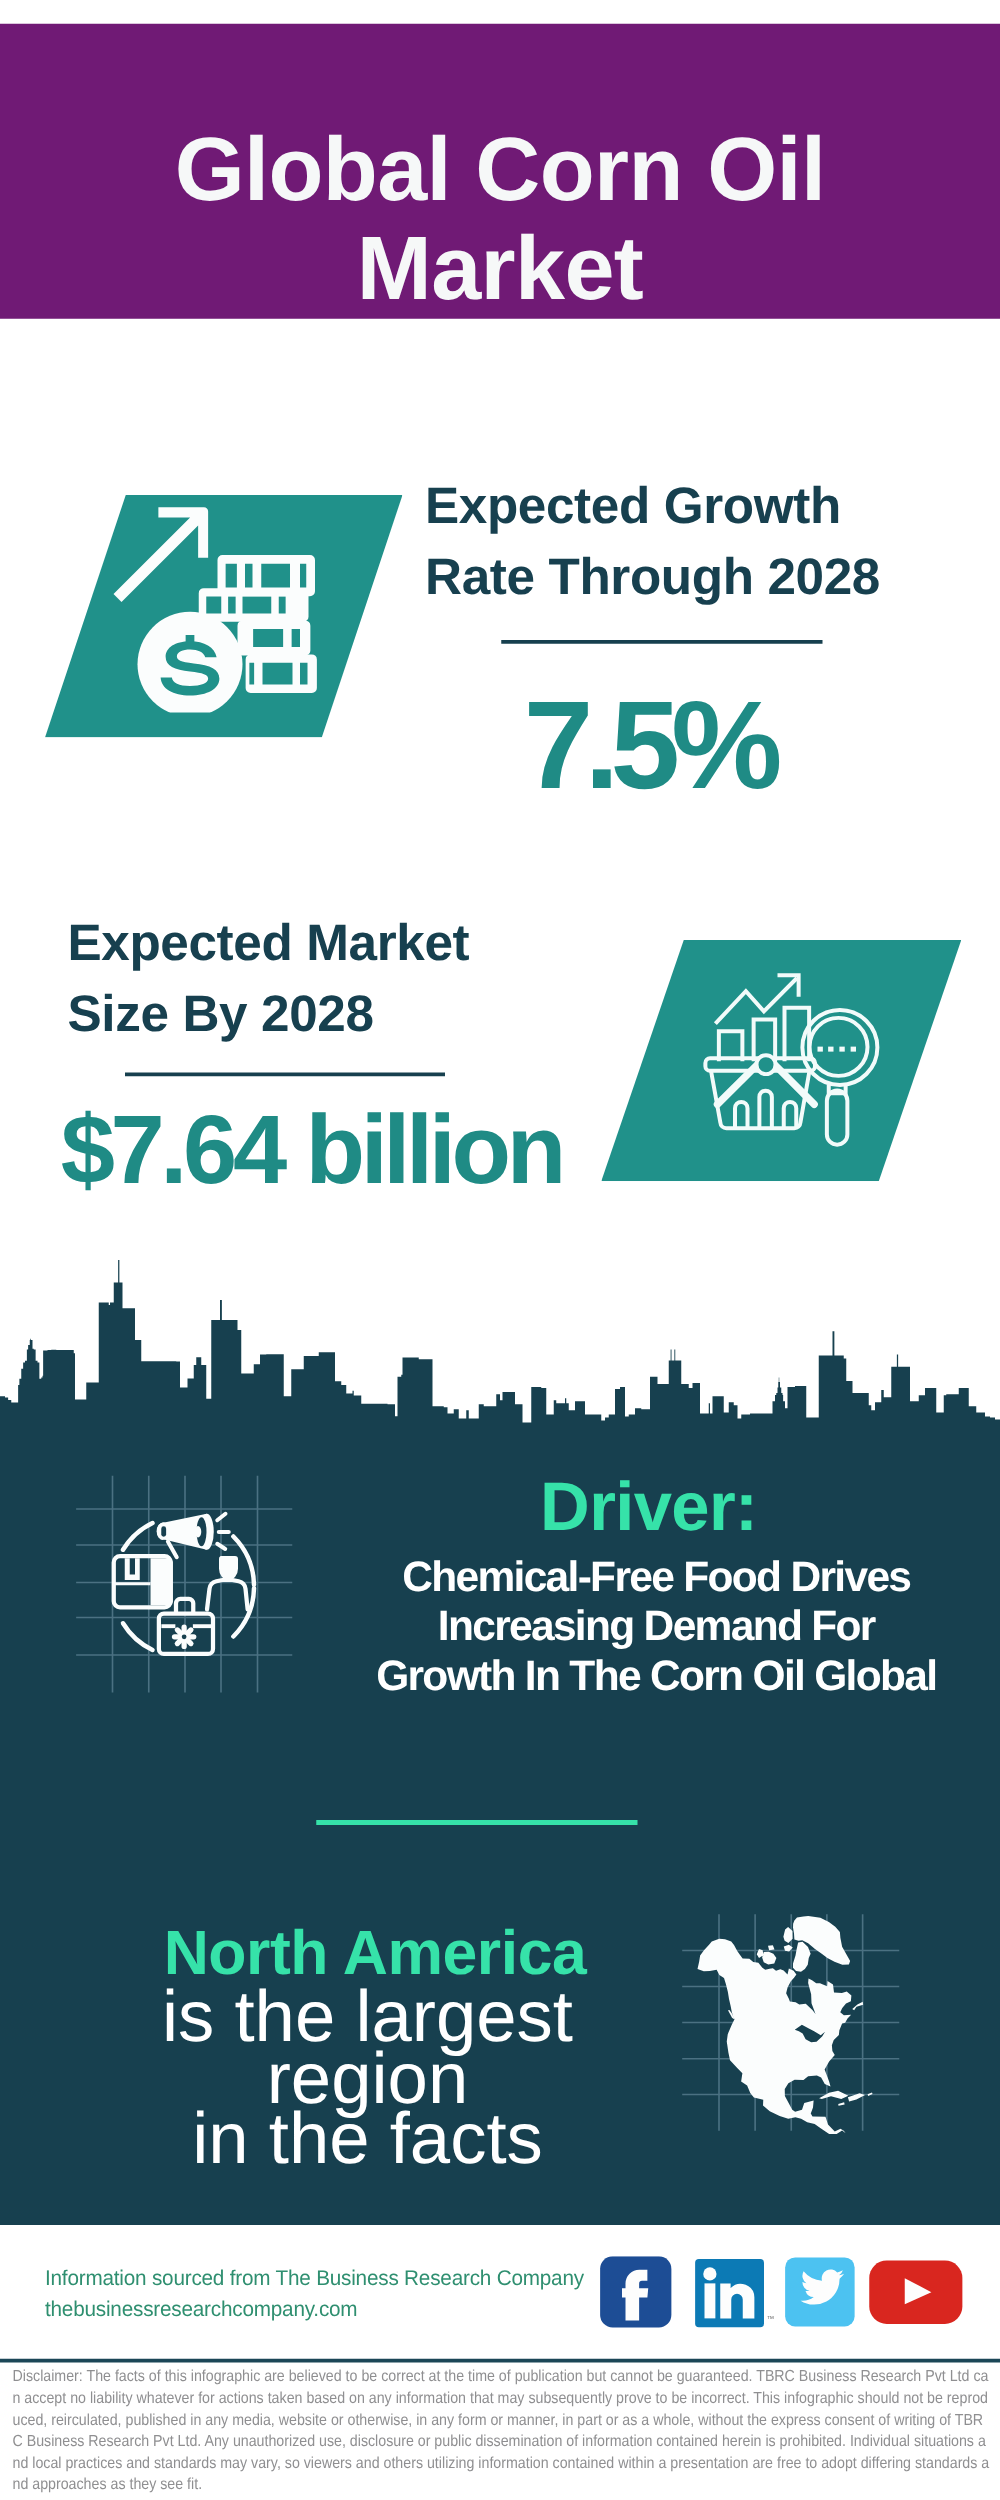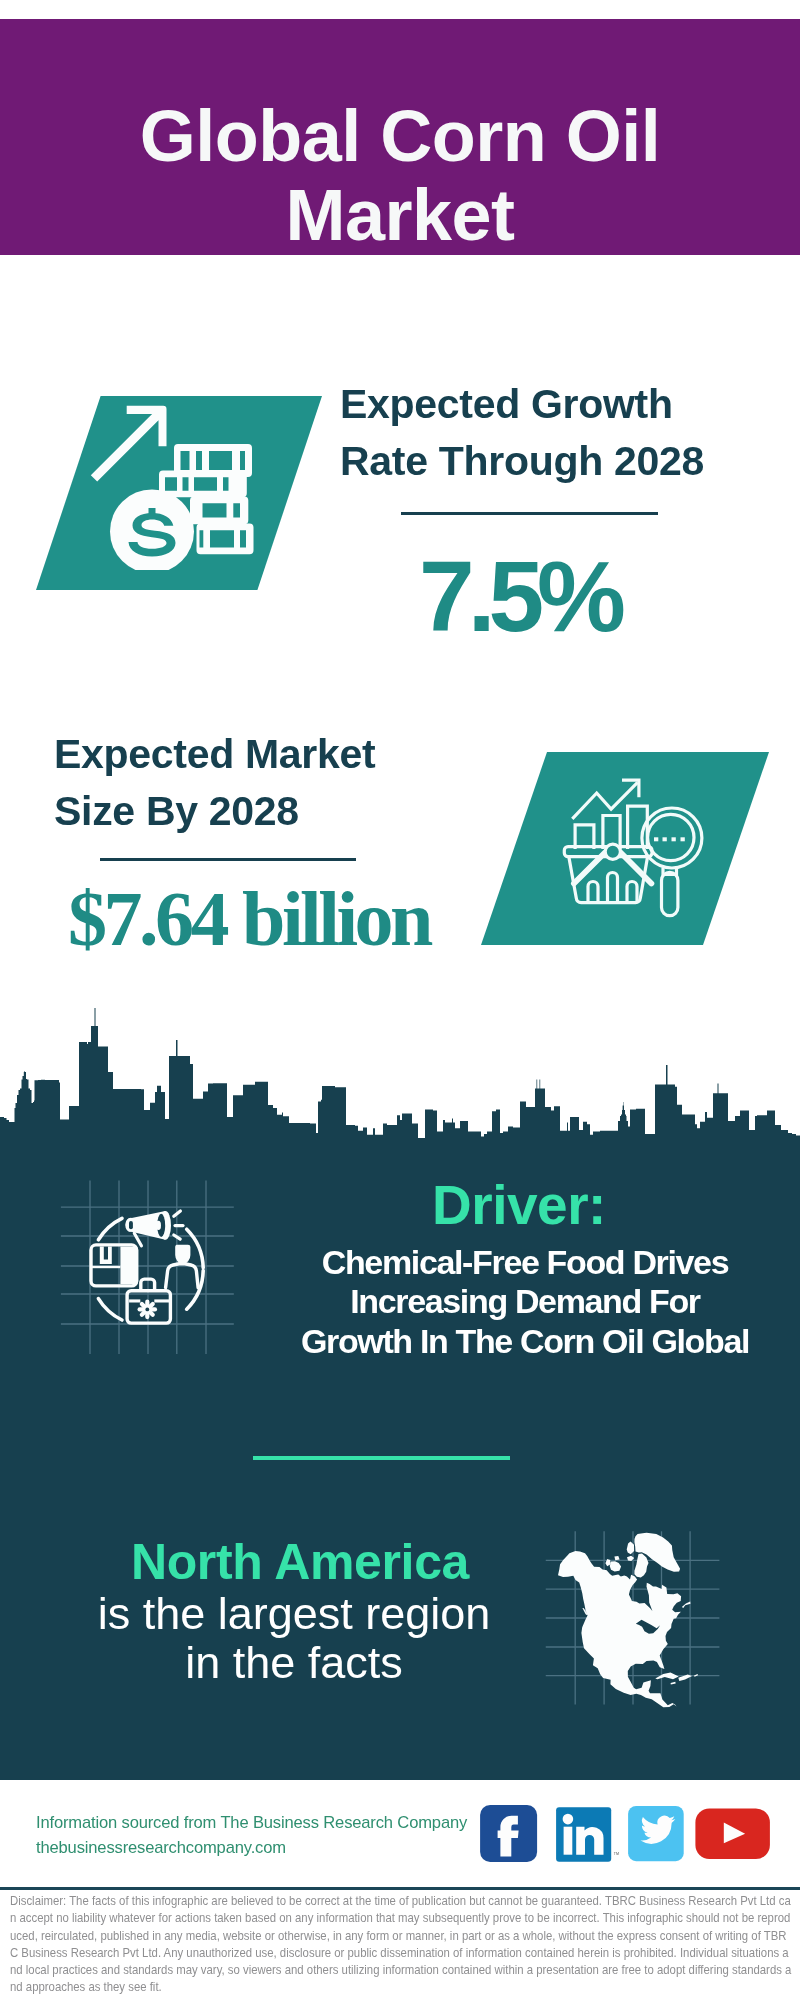--- a/index.html
+++ b/index.html
@@ -31,21 +31,21 @@
   #driver-label { position:absolute; left:289px; top:1184px; width:460px; text-align:center;
                   color:#36e2a9; font-size:55px; font-weight:700; line-height:42px; letter-spacing:-0.5px; }
   #driver-text { position:absolute; left:260px; top:1243px; width:530px; text-align:center;
                  color:#ffffff; font-size:34px; font-weight:700; line-height:39.3px; letter-spacing:-1.35px; }
 
   
   #region-divider { position:absolute; left:253px; top:1456px; width:257px; height:4px; background:#36e2a9; }
   #region-name { position:absolute; left:70px; top:1541px; width:460px; text-align:center;
                  color:#36e2a9; font-size:50px; font-weight:700; line-height:43px; letter-spacing:-0.35px; }
   #region-sub { position:absolute; left:44px; top:1590px; width:500px; text-align:center;
-                color:#ffffff; font-size:45px; font-weight:400; line-height:48.5px; letter-spacing:0px; }
+                color:#ffffff; font-size:58px; font-weight:400; line-height:48.5px; letter-spacing:0px; }
   #region-grid { position:absolute; left:540px; top:1500px; width:185px; height:215px; }
   #region-map { position:absolute; left:548px; top:1502px; width:175px; height:220px; }
 
   
   #footer-source { position:absolute; left:36px; top:1811px; width:590px; white-space:nowrap;
                    transform:scaleX(0.975); transform-origin:0 0;
                    color:#2f8f70; font-size:17px; font-weight:400; line-height:24.6px; letter-spacing:-0.17px; font-stretch:100%; }
   #social { position:absolute; left:480px; top:1805px; width:300px; height:60px; }
   #footer-rule { position:absolute; left:0; top:1887px; width:800px; height:2.5px; background:#1b4657; }
   #disclaimer { position:absolute; left:9.5px; top:1892px; width:882px; color:#8f8f91;
@@ -60,21 +60,21 @@
   #stat1-head { left:340px; top:376px; width:400px; }
   #stat1-rule { left:401px; top:512px; width:257px; }
   #stat1-num  { left:319px; top:546px; width:400px; font-size:100px; line-height:100px; letter-spacing:-7px; }
 
   
   #stat2-para { left:481px; top:752px; width:288px; height:193px;
     clip-path:polygon(66px 0, 288px 0, 222px 193px, 0 193px); }
   #stat2-icon { left:562px; top:772px; width:150px; height:150px; }
   #stat2-head { left:54px; top:726px; width:400px; }
   #stat2-rule { left:100px; top:858px; width:256px; }
-  #stat2-num  { left:29px; top:880px; width:440px; font-size:78px; line-height:78px; letter-spacing:-3.5px;font-family:Liberation Serif, serif; }
+  #stat2-num  { left:29px; top:880px; width:440px; font-size:78px; line-height:78px; letter-spacing:-3.5px; }
 </style>
 </head>
 <body>
 
 <div class="page">
   <div class="header">
     <h1>Global Corn Oil Market</h1>
   </div>
 
   <div class="darksec"></div>

